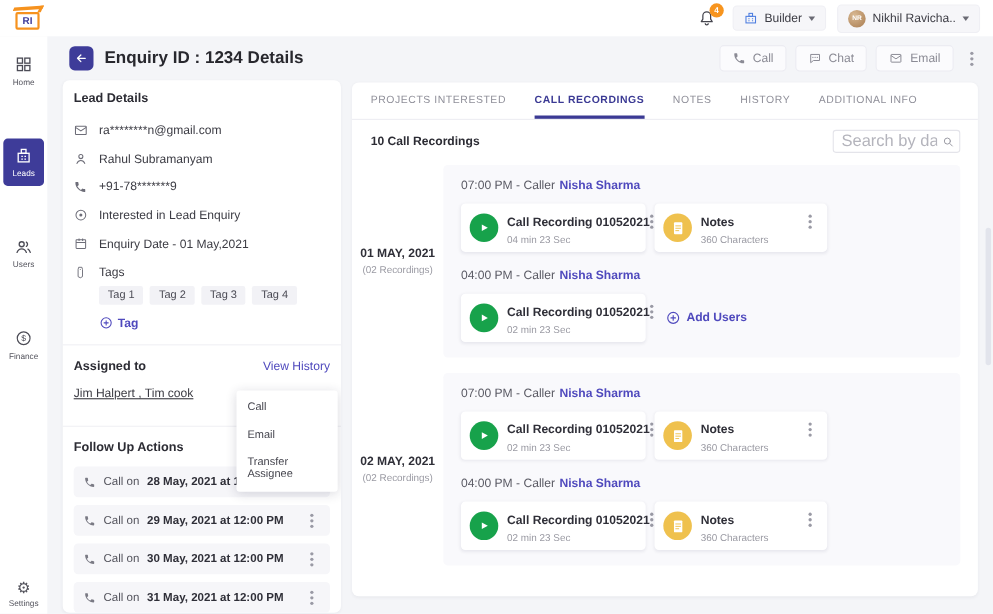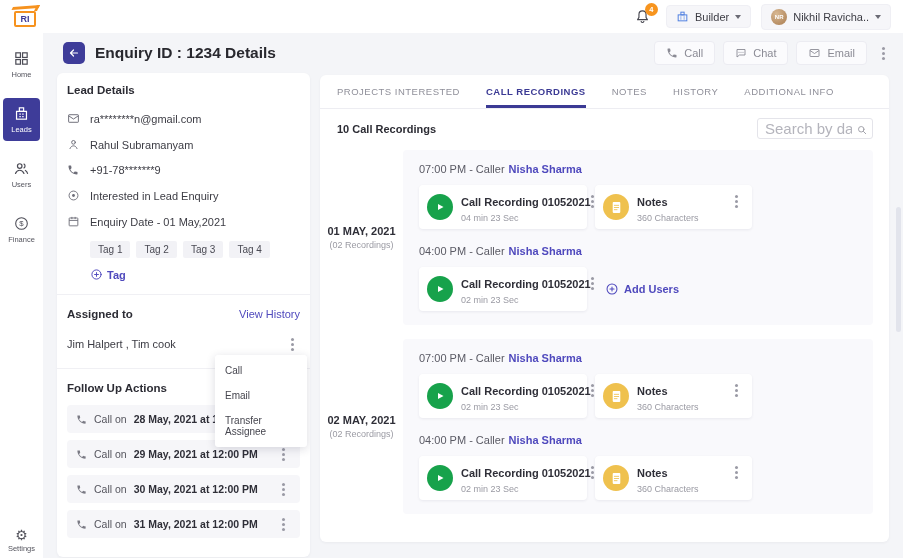--- a/index.html
+++ b/index.html
@@ -14,21 +14,21 @@
   .logo-text { font-size:9px; font-weight:bold; color:#3e3c99; letter-spacing:0; }
   .logo-roof { position:absolute; left:0; top:1px; width:26px; height:6px; border-top:3px solid #f6921e; border-right:3px solid #f6921e; transform:skewX(-30deg) rotate(-4deg); }
   .topbar-right { display:flex; align-items:center; gap:10px; }
   .bell-wrap { position:relative; width:26px; height:24px; display:flex; align-items:center; justify-content:center; cursor:pointer; }
   .badge { position:absolute; top:-2px; right:-2px; min-width:13px; height:13px; border-radius:50%; background:#f7941e; color:#fff; font-size:7.5px; font-weight:bold; display:flex; align-items:center; justify-content:center; }
   .pill { display:flex; align-items:center; gap:6px; background:#f6f6f9; border:1px solid #efeff4; border-radius:4px; padding:4px 9px; font-size:11px; color:#3c3c44; cursor:pointer; }
   .avatar { width:16px; height:16px; border-radius:50%; background:radial-gradient(circle at 35% 30%, #d8b892, #a97c50); color:#fff; font-size:6px; display:flex; align-items:center; justify-content:center; font-weight:bold; }
   .chev { width:0; height:0; border-left:3.5px solid transparent; border-right:3.5px solid transparent; border-top:4px solid #6a6a74; }
 
   
-  .sidebar { position:absolute; left:0; top:33px; width:43px; bottom:0; background:#fff; z-index:20; display:flex; flex-direction:column; align-items:stretch; }
+  .sidebar { position:absolute; left:0; top:33px; width:43px; bottom:0; background:#fff; z-index:20; display:flex; flex-direction:column; align-items:stretch;gap:28px; }
   .side-item { display:flex; flex-direction:column; align-items:center; gap:3px; padding:7px 0; margin:3px 3px 9px; border-radius:4px; color:#4c4c56; cursor:pointer; }
   .side-item .lbl { font-size:7.5px; color:#55555e; }
   .side-item.active { background:#3e3c99; color:#fff; }
   .side-item.active .lbl { color:#fff; }
   .side-settings { position:absolute; bottom:5px; left:0; right:0; display:flex; flex-direction:column; align-items:center; gap:2px; cursor:pointer; }
   .gear { font-family:"DejaVu Sans", sans-serif; font-size:14px; color:#55555e; line-height:14px; }
   .side-settings .lbl { font-size:7.5px; color:#55555e; }
 
   
   .content { position:absolute; left:43px; top:33px; right:0; bottom:0; background:#f4f5f8; }
@@ -47,21 +47,21 @@
   .ld-rows { margin-top:15px; }
   .ld-row { display:flex; align-items:center; gap:10px; margin-bottom:13px; font-size:11px; color:#3c3c44; }
   .ld-row .ic { color:#6d6d78; flex:0 0 13px; display:flex; }
   .tags-row { margin-bottom:6px; }
   .chips { display:flex; gap:6px; margin:2px 0 10px 23px; }
   .chip { background:#f2f2f6; border-radius:2px; padding:3px 8px; font-size:10px; color:#4a4a54; cursor:pointer; }
   .add-tag { display:flex; align-items:center; gap:4px; margin-left:23px; color:#4f49bd; font-size:11px; font-weight:bold; cursor:pointer; }
   .divider { height:1px; background:#f0f0f4; margin:13px -10px; }
   .assigned-head { display:flex; align-items:center; justify-content:space-between; }
   .view-history { font-size:11px; color:#4f49bd; cursor:pointer; }
-  .assigned-row { display:flex; align-items:center; justify-content:space-between; margin-top:13px; font-size:11px; color:#3c3c44; }
+  .assigned-row { display:flex; justify-content:space-between; margin-top:13px; font-size:11px; color:#3c3c44;text-decoration:underline; }
   .fu-head { margin-bottom:11px; }
   .fu-row { display:flex; align-items:center; gap:7px; background:#f6f6f9; border-radius:4px; height:28px; padding:0 9px; margin-bottom:7px; font-size:10.5px; color:#55555e; }
   .fu-row .ic { color:#7a7a84; display:flex; }
   .fu-row b { color:#2f2f38; }
   .fu-row .kebab-btn { margin-left:auto; }
 
   
   .popup-menu { position:absolute; left:158px; top:282px; width:92px; background:#fff; border-radius:3px; box-shadow:0 2px 10px rgba(30,30,60,.16); z-index:40; padding:3px 0; }
   .popup-item { font-size:10px; color:#45454e; padding:7px 10px; cursor:pointer; }
 
@@ -255,20 +255,29 @@
         </div>
         <div class="ld-row">
           <span class="ic">
             <svg width="13" height="13" viewBox="0 0 24 24" fill="none" stroke="currentColor" stroke-width="1.7">
                 <rect x="4" y="5.5" width="16" height="14.5" rx="1"></rect>
                 <path d="M4 10h16M9 3.5v4M15 3.5v4"></path>
               </svg>
           </span>
           <span>Enquiry Date - 01 May,2021</span>
         </div>
+        <div class="ld-row tags-row">
+          <span class="ic">
+            <svg width="12" height="13" viewBox="0 0 24 24" fill="none" stroke="currentColor" stroke-width="1.7" stroke-linejoin="round">
+                <path d="M9 3h6l1 4v13l-4 2-4-2V7z"></path>
+                <circle cx="12" cy="7" r="1" fill="currentColor" stroke="none"></circle>
+              </svg>
+          </span>
+          <span>Tags</span>
+        </div>
         <div class="chips">
           <span class="chip">Tag 1</span>
           <span class="chip">Tag 2</span>
           <span class="chip">Tag 3</span>
           <span class="chip">Tag 4</span>
         </div>
         <div class="add-tag">
           <svg width="13" height="13" viewBox="0 0 24 24" fill="none" stroke="currentColor" stroke-width="1.8" stroke-linecap="round">
               <circle cx="12" cy="12" r="8.5"></circle>
               <path d="M12 8.5v7M8.5 12h7"></path>

